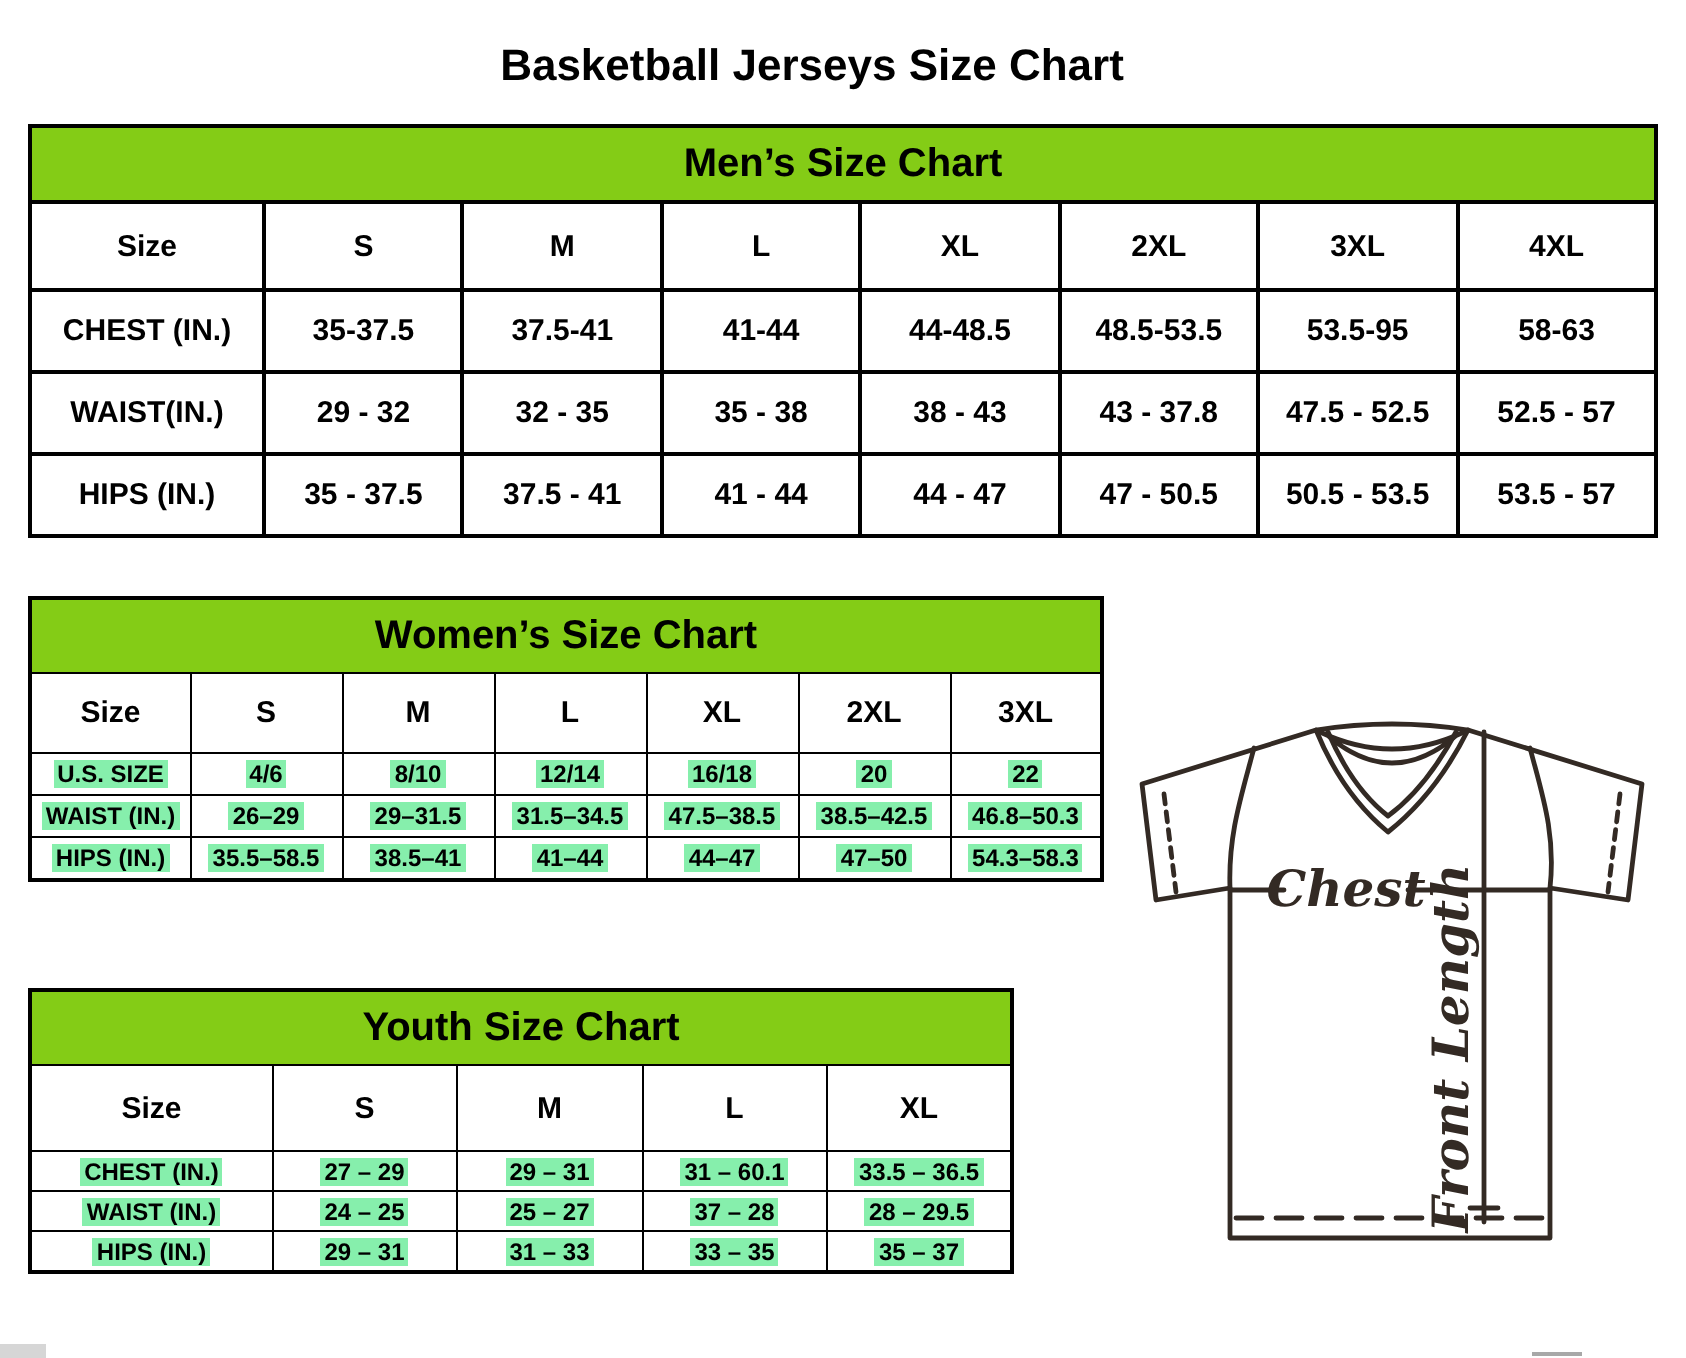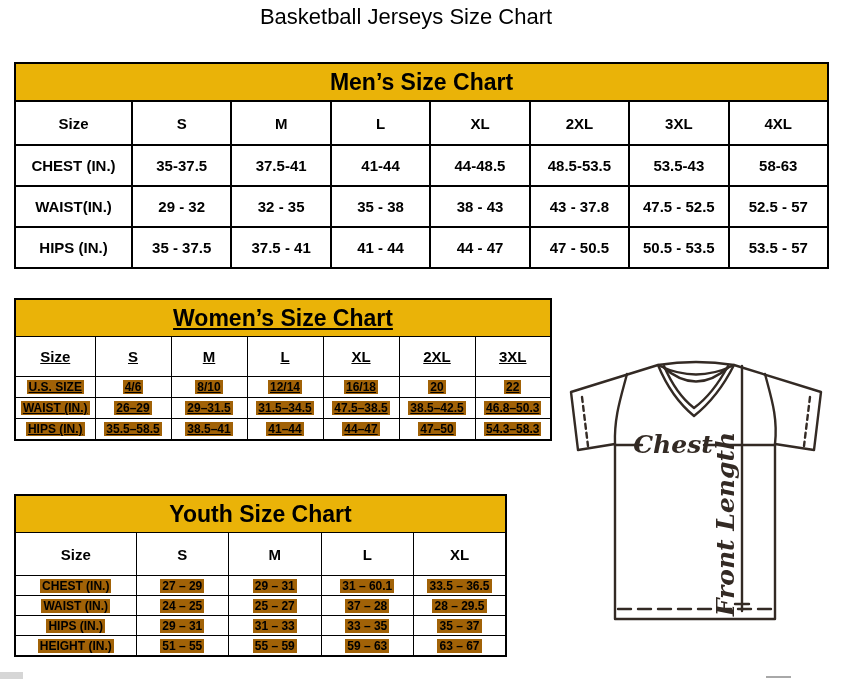--- a/index.html
+++ b/index.html
@@ -1,48 +1,48 @@
 <!DOCTYPE html>
 <html><head>
 <meta charset="utf-8">
 <style>
   html,body{margin:0;padding:0;}
   body{
     width:843px;height:679px;position:relative;background:#ffffff;overflow:hidden;
     font-family:"Liberation Sans",sans-serif;color:#000;
   }
   .page-title{
-    position:absolute;top:4px;left:0;width:812px;margin:0;
-    text-align:center;font-size:22px;font-weight:normal;letter-spacing:0px;
+    position:absolute;top:20px;left:0;width:812px;margin:0;
+    text-align:center;font-size:22px;font-weight:bold;letter-spacing:0px;
   }
   .chart{position:absolute;}
   #mens{top:62px;left:14px;width:815px;}
-  #womens{top:298px;left:14px;width:538px;text-decoration:underline;}
+  #womens{top:298px;left:14px;width:538px;}
   #youth{top:494px;left:14px;width:493px;border-radius:25px;}
 
   table.grid{border-collapse:collapse;width:100%;table-layout:fixed;border:2px solid #000;}
   .grid th,.grid td{
     border:1px solid #000;text-align:center;vertical-align:middle;
     font-weight:bold;padding:0;overflow:hidden;white-space:nowrap;
   }
   #mens .grid th,#mens .grid td{border-width:2px;}
 
-  .grid .title-cell{background:#eab308;font-size:23px;height:36px;}
+  .grid .title-cell{background:#84cc16;font-size:20px;height:36px;}
   #mens .size-row th{height:42px;font-size:15px;}
   #mens .data-row th,#mens .data-row td{height:39px;font-size:15px;}
 
   #womens .size-row th{height:39px;font-size:15px;}
   #womens .data-row th,#womens .data-row td{height:20px;font-size:12px;}
   #womens .row-label{font-size:11px;}
 
   #youth .size-row th{height:42px;font-size:15px;}
   #youth .data-row th,#youth .data-row td{height:19px;font-size:12px;}
   #youth .row-label{font-size:11px;}
 
-  #womens .hl,#youth .hl{background:#a16207;padding:0 2px;}
+  #womens .hl,#youth .hl{background:#86efac;padding:0 2px;}
 
   #jersey{position:absolute;left:558px;top:352px;width:282px;height:272px;}
   #jersey svg{display:block;}
 
   .artifact{position:absolute;}
   #artifact-bl{left:0;top:672px;width:23px;height:7px;background:#d6d6d6;}
   #artifact-br{left:766px;top:676px;width:25px;height:2px;background:#a8a8a8;}
 </style>
 </head>
 <body>
@@ -75,21 +75,21 @@
           <th>3XL</th>
           <th>4XL</th>
         </tr>
         <tr class="data-row">
           <th class="row-label"><span class="hl">CHEST (IN.)</span></th>
           <td><span class="hl">35-37.5</span></td>
           <td><span class="hl">37.5-41</span></td>
           <td><span class="hl">41-44</span></td>
           <td><span class="hl">44-48.5</span></td>
           <td><span class="hl">48.5-53.5</span></td>
-          <td><span class="hl">53.5-43</span></td>
+          <td><span class="hl">53.5-95</span></td>
           <td><span class="hl">58-63</span></td>
         </tr>
         <tr class="data-row">
           <th class="row-label"><span class="hl">WAIST(IN.)</span></th>
           <td><span class="hl">29 - 32</span></td>
           <td><span class="hl">32 - 35</span></td>
           <td><span class="hl">35 - 38</span></td>
           <td><span class="hl">38 - 43</span></td>
           <td><span class="hl">43 - 37.8</span></td>
           <td><span class="hl">47.5 - 52.5</span></td>
@@ -198,27 +198,20 @@
           <td><span class="hl">37 – 28</span></td>
           <td><span class="hl">28 – 29.5</span></td>
         </tr>
         <tr class="data-row">
           <th class="row-label"><span class="hl">HIPS (IN.)</span></th>
           <td><span class="hl">29 – 31</span></td>
           <td><span class="hl">31 – 33</span></td>
           <td><span class="hl">33 – 35</span></td>
           <td><span class="hl">35 – 37</span></td>
         </tr>
-        <tr class="data-row">
-          <th class="row-label"><span class="hl">HEIGHT (IN.)</span></th>
-          <td><span class="hl">51 – 55</span></td>
-          <td><span class="hl">55 – 59</span></td>
-          <td><span class="hl">59 – 63</span></td>
-          <td><span class="hl">63 – 67</span></td>
-        </tr>
       </tbody>
     </table>
   </div>
 
 <div id="jersey">
   <svg width="282" height="272" viewBox="0 0 282 272" xmlns="http://www.w3.org/2000/svg">
     <g stroke="#332a24" fill="#ffffff" stroke-width="2.4" stroke-linejoin="round" stroke-linecap="round">
 
       <path d="M 100,13 L 13,40 L 20,98 L 57,92 L 57,267 L 217,267 L 217,92 L 256,98 L 263,40 L 176,13 Q 138,7 100,13 Z"></path>
 

